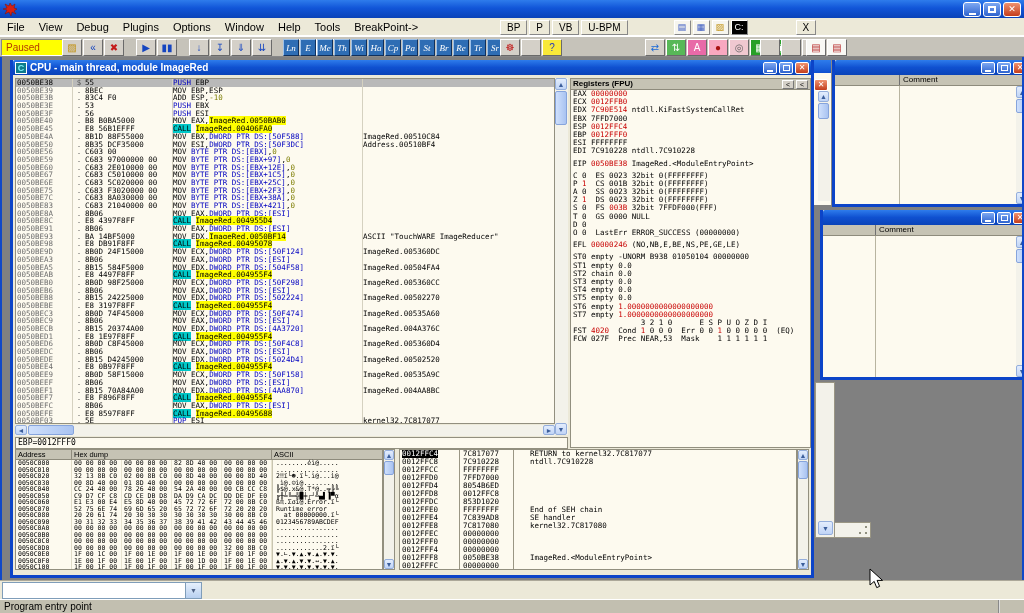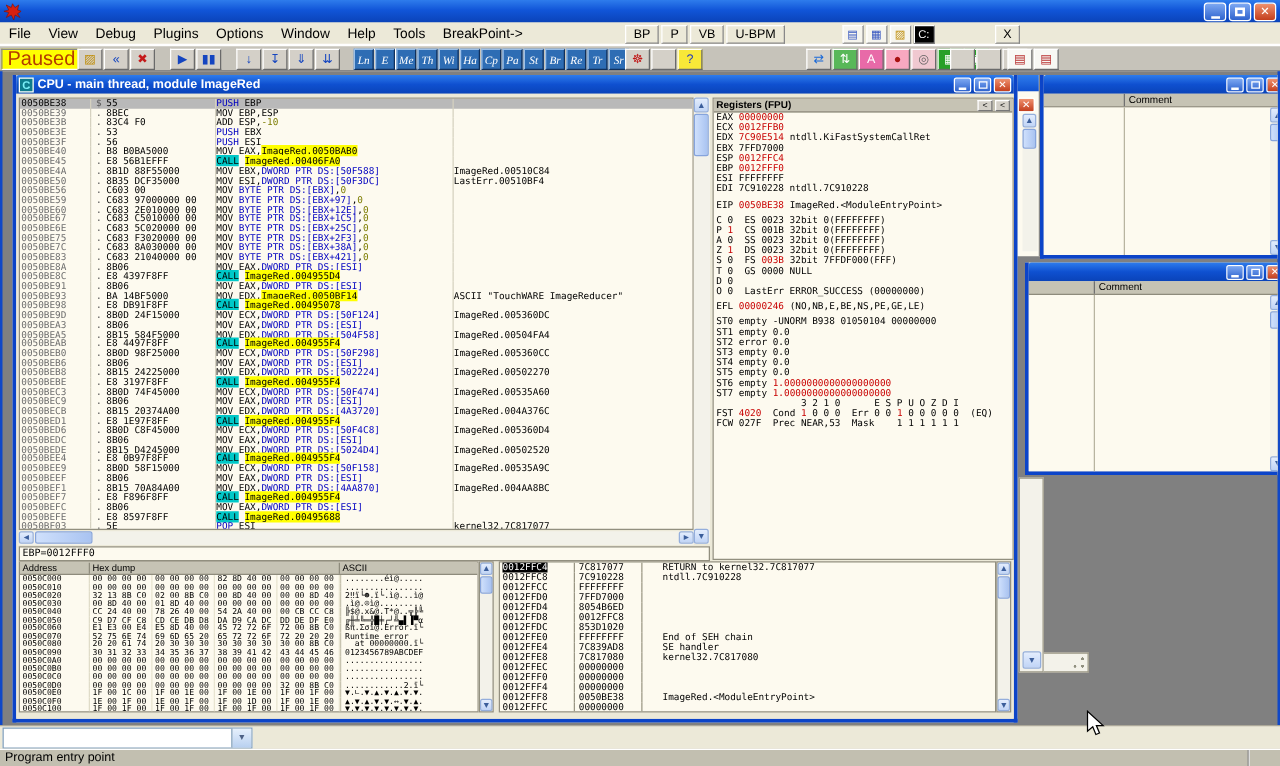--- a/index.html
+++ b/index.html
@@ -26,21 +26,21 @@
   .menu-right{position:absolute;left:500px;top:0;height:18px;display:flex;align-items:center;}
   .mr-btn{font-size:10px;padding:1px 6px;margin-right:2px;background:#ECE9D8;
     border:1px solid;border-color:#fff #888 #888 #fff;color:#000;}
   .mr-icon{width:17px;height:15px;margin-right:2px;border:1px solid;border-color:#fff #888 #888 #fff;
     font-size:9px;line-height:13px;text-align:center;background:#F6F5EE;padding:0;}
   .mr-x{margin-left:46px;}
 
   .tbar{height:21px;background:#C6C3BA;border-bottom:1px solid #888;position:relative;
     border-top:1px solid #fff;}
   .paused{position:absolute;left:1px;top:2px;width:64px;height:17px;background:#FFFF00;
-    border:1px solid;border-color:#888 #fff #fff #888;color:#B43C00;font-size:16px;
+    border:1px solid;border-color:#888 #fff #fff #888;color:#B43C00;font-size:10px;
     line-height:15px;padding-left:4px;}
   .tb-cluster{position:absolute;top:2px;display:flex;}
   .tb-btn{width:20px;height:17px;margin-right:1px;background:#D4D0C8;
     border:1px solid;border-color:#fff #6A6A6A #6A6A6A #fff;font-size:10px;line-height:14px;
     text-align:center;padding:0;overflow:hidden;}
   .tb-btn.gap{margin-left:11px;}
   .tb-letter{width:16px;height:17px;margin-right:1px;background:#2E6DB4;color:#fff;
     border:1px solid;border-color:#9CC0E8 #10305C #10305C #9CC0E8;
     font-family:"Liberation Serif","DejaVu Serif",serif;font-size:9px;line-height:14px;
     text-align:center;padding:0;font-style:italic;}
@@ -329,21 +329,21 @@
 
         <div class="panel mono" id="disasm">
             <div class="dis-row sel"><span class="d-addr">0050BE38</span><span class="d-flag">$</span><span class="d-bytes">55</span><span class="d-dis"><span class="c-bl">PUSH</span><span> EBP</span></span><span class="d-com"></span></div>
             <div class="dis-row"><span class="d-addr">0050BE39</span><span class="d-flag">.</span><span class="d-bytes">8BEC</span><span class="d-dis"><span>MOV EBP,ESP</span></span><span class="d-com"></span></div>
             <div class="dis-row"><span class="d-addr">0050BE3B</span><span class="d-flag">.</span><span class="d-bytes">83C4 F0</span><span class="d-dis"><span>ADD ESP</span><span>,</span><span class="c-ol">-10</span></span><span class="d-com"></span></div>
             <div class="dis-row"><span class="d-addr">0050BE3E</span><span class="d-flag">.</span><span class="d-bytes">53</span><span class="d-dis"><span class="c-bl">PUSH</span><span> EBX</span></span><span class="d-com"></span></div>
             <div class="dis-row"><span class="d-addr">0050BE3F</span><span class="d-flag">.</span><span class="d-bytes">56</span><span class="d-dis"><span class="c-bl">PUSH</span><span> ESI</span></span><span class="d-com"></span></div>
             <div class="dis-row"><span class="d-addr">0050BE40</span><span class="d-flag">.</span><span class="d-bytes">B8 B0BA5000</span><span class="d-dis"><span>MOV EAX,</span><span class="c-yl">ImageRed.0050BAB0</span></span><span class="d-com"></span></div>
             <div class="dis-row"><span class="d-addr">0050BE45</span><span class="d-flag">.</span><span class="d-bytes">E8 56B1EFFF</span><span class="d-dis"><span class="c-cy">CALL</span><span> </span><span class="c-yl">ImageRed.00406FA0</span></span><span class="d-com"></span></div>
             <div class="dis-row"><span class="d-addr">0050BE4A</span><span class="d-flag">.</span><span class="d-bytes">8B1D 88F55000</span><span class="d-dis"><span>MOV EBX,</span><span class="c-bl">DWORD PTR DS:[50F588]</span></span><span class="d-com">ImageRed.00510C84</span></div>
-            <div class="dis-row"><span class="d-addr">0050BE50</span><span class="d-flag">.</span><span class="d-bytes">8B35 DCF35000</span><span class="d-dis"><span>MOV ESI,</span><span class="c-bl">DWORD PTR DS:[50F3DC]</span></span><span class="d-com">LastErr.00510BF4</span></div>
+            <div class="dis-row"><span class="d-addr">0050BE50</span><span class="d-flag">.</span><span class="d-bytes">8B35 DCF35000</span><span class="d-dis"><span>MOV ESI,</span><span class="c-bl">DWORD PTR DS:[50F3DC]</span></span><span class="d-com">Address.00510BF4</span></div>
             <div class="dis-row"><span class="d-addr">0050BE56</span><span class="d-flag">.</span><span class="d-bytes">C603 00</span><span class="d-dis"><span>MOV </span><span class="c-bl">BYTE PTR DS:[EBX]</span><span>,</span><span class="c-ol">0</span></span><span class="d-com"></span></div>
             <div class="dis-row"><span class="d-addr">0050BE59</span><span class="d-flag">.</span><span class="d-bytes">C683 97000000 00</span><span class="d-dis"><span>MOV </span><span class="c-bl">BYTE PTR DS:[EBX+97]</span><span>,</span><span class="c-ol">0</span></span><span class="d-com"></span></div>
             <div class="dis-row"><span class="d-addr">0050BE60</span><span class="d-flag">.</span><span class="d-bytes">C683 2E010000 00</span><span class="d-dis"><span>MOV </span><span class="c-bl">BYTE PTR DS:[EBX+12E]</span><span>,</span><span class="c-ol">0</span></span><span class="d-com"></span></div>
             <div class="dis-row"><span class="d-addr">0050BE67</span><span class="d-flag">.</span><span class="d-bytes">C683 C5010000 00</span><span class="d-dis"><span>MOV </span><span class="c-bl">BYTE PTR DS:[EBX+1C5]</span><span>,</span><span class="c-ol">0</span></span><span class="d-com"></span></div>
             <div class="dis-row"><span class="d-addr">0050BE6E</span><span class="d-flag">.</span><span class="d-bytes">C683 5C020000 00</span><span class="d-dis"><span>MOV </span><span class="c-bl">BYTE PTR DS:[EBX+25C]</span><span>,</span><span class="c-ol">0</span></span><span class="d-com"></span></div>
             <div class="dis-row"><span class="d-addr">0050BE75</span><span class="d-flag">.</span><span class="d-bytes">C683 F3020000 00</span><span class="d-dis"><span>MOV </span><span class="c-bl">BYTE PTR DS:[EBX+2F3]</span><span>,</span><span class="c-ol">0</span></span><span class="d-com"></span></div>
             <div class="dis-row"><span class="d-addr">0050BE7C</span><span class="d-flag">.</span><span class="d-bytes">C683 8A030000 00</span><span class="d-dis"><span>MOV </span><span class="c-bl">BYTE PTR DS:[EBX+38A]</span><span>,</span><span class="c-ol">0</span></span><span class="d-com"></span></div>
             <div class="dis-row"><span class="d-addr">0050BE83</span><span class="d-flag">.</span><span class="d-bytes">C683 21040000 00</span><span class="d-dis"><span>MOV </span><span class="c-bl">BYTE PTR DS:[EBX+421]</span><span>,</span><span class="c-ol">0</span></span><span class="d-com"></span></div>
             <div class="dis-row"><span class="d-addr">0050BE8A</span><span class="d-flag">.</span><span class="d-bytes">8B06</span><span class="d-dis"><span>MOV EAX,</span><span class="c-bl">DWORD PTR DS:[ESI]</span></span><span class="d-com"></span></div>
             <div class="dis-row"><span class="d-addr">0050BE8C</span><span class="d-flag">.</span><span class="d-bytes">E8 4397F8FF</span><span class="d-dis"><span class="c-cy">CALL</span><span> </span><span class="c-yl">ImageRed.004955D4</span></span><span class="d-com"></span></div>
@@ -412,21 +412,21 @@
               <div class="reg-line"><span>Z </span><span class="c-r">1</span><span>  DS 0023 32bit 0(FFFFFFFF)</span></div>
               <div class="reg-line"><span>S 0  FS </span><span class="c-r">003B</span><span> 32bit 7FFDF000(FFF)</span></div>
               <div class="reg-line"><span>T 0  GS 0000 NULL</span></div>
               <div class="reg-line"><span>D 0</span></div>
               <div class="reg-line"><span>O 0  LastErr ERROR_SUCCESS (00000000)</span></div>
               <div class="reg-gap"></div>
               <div class="reg-line"><span>EFL </span><span class="c-r">00000246</span><span> (NO,NB,E,BE,NS,PE,GE,LE)</span></div>
               <div class="reg-gap"></div>
               <div class="reg-line"><span>ST0 empty -UNORM B938 01050104 00000000</span></div>
               <div class="reg-line"><span>ST1 empty 0.0</span></div>
-              <div class="reg-line"><span>ST2 error 0.0</span></div>
+              <div class="reg-line"><span>ST2 chain 0.0</span></div>
               <div class="reg-line"><span>ST3 empty 0.0</span></div>
               <div class="reg-line"><span>ST4 empty 0.0</span></div>
               <div class="reg-line"><span>ST5 empty 0.0</span></div>
               <div class="reg-line"><span>ST6 empty </span><span class="c-r">1.0000000000000000000</span></div>
               <div class="reg-line"><span>ST7 empty </span><span class="c-r">1.0000000000000000000</span></div>
               <div class="reg-line"><span>               3 2 1 0      E S P U O Z D I</span></div>
               <div class="reg-line"><span>FST </span><span class="c-r">4020</span><span>  Cond </span><span class="c-r">1</span><span> 0 0 0  Err 0 0 </span><span class="c-r">1</span><span> 0 0 0 0 0  (EQ)</span></div>
               <div class="reg-line"><span>FCW 027F  Prec NEAR,53  Mask    1 1 1 1 1 1</span></div>
             </div>
         </div>

